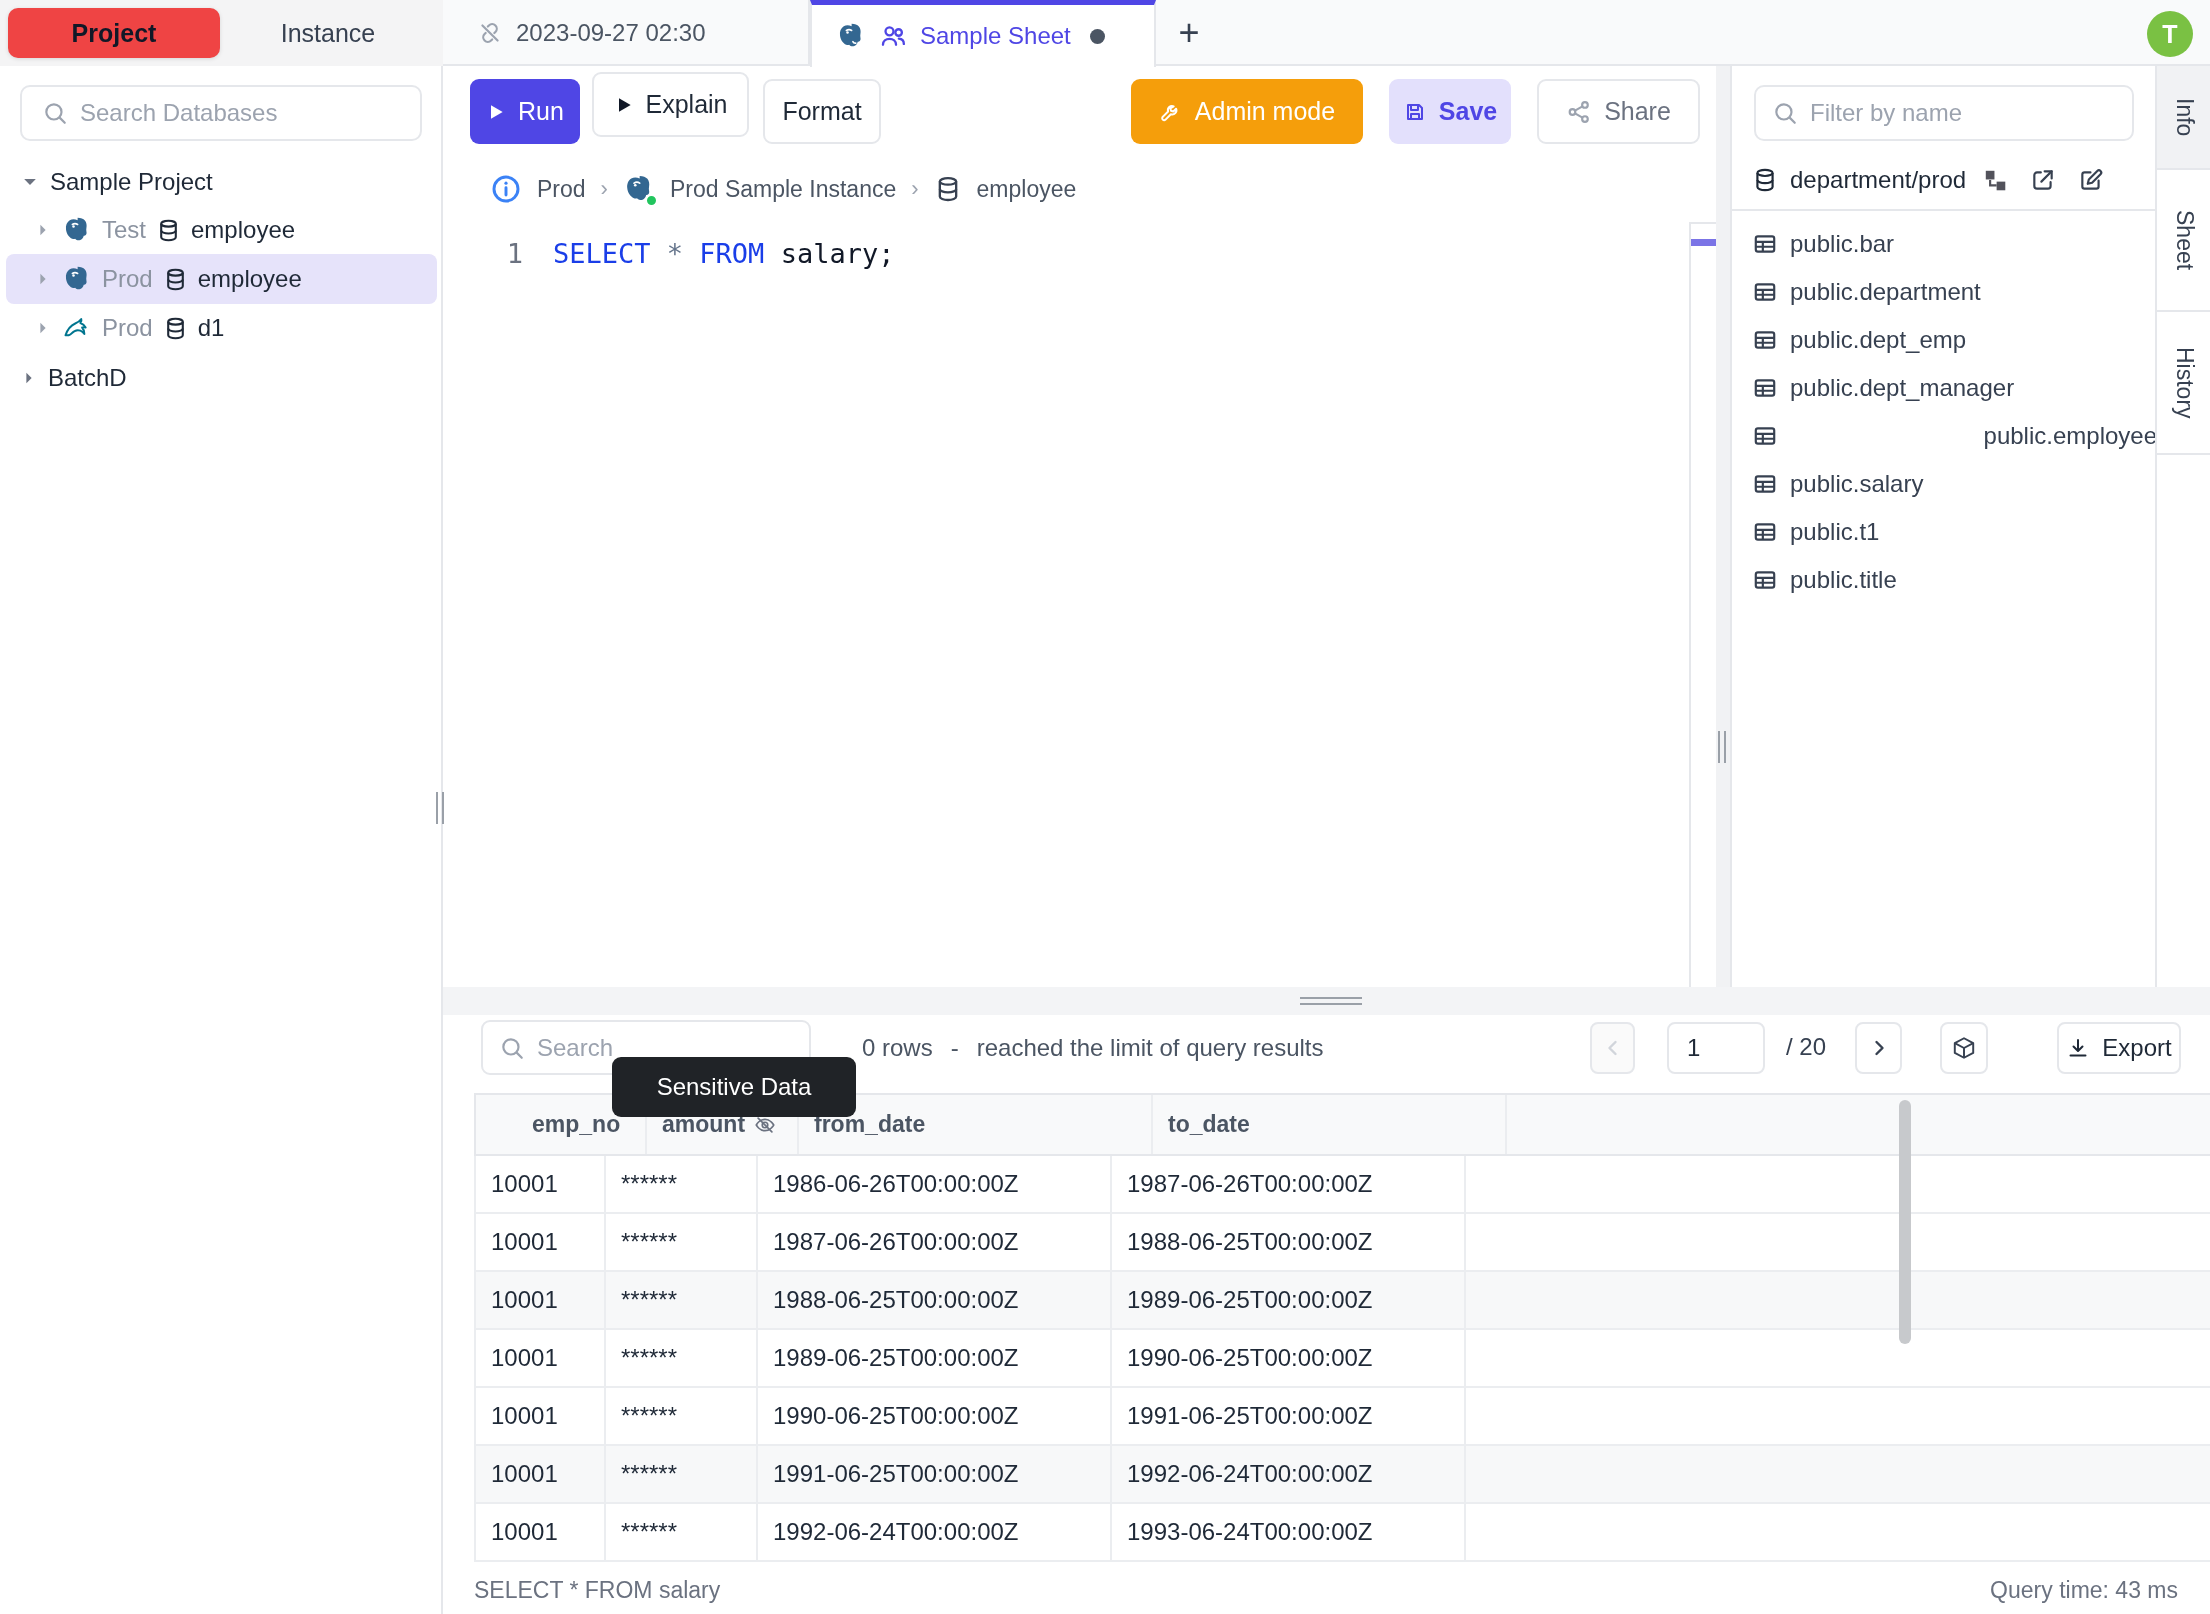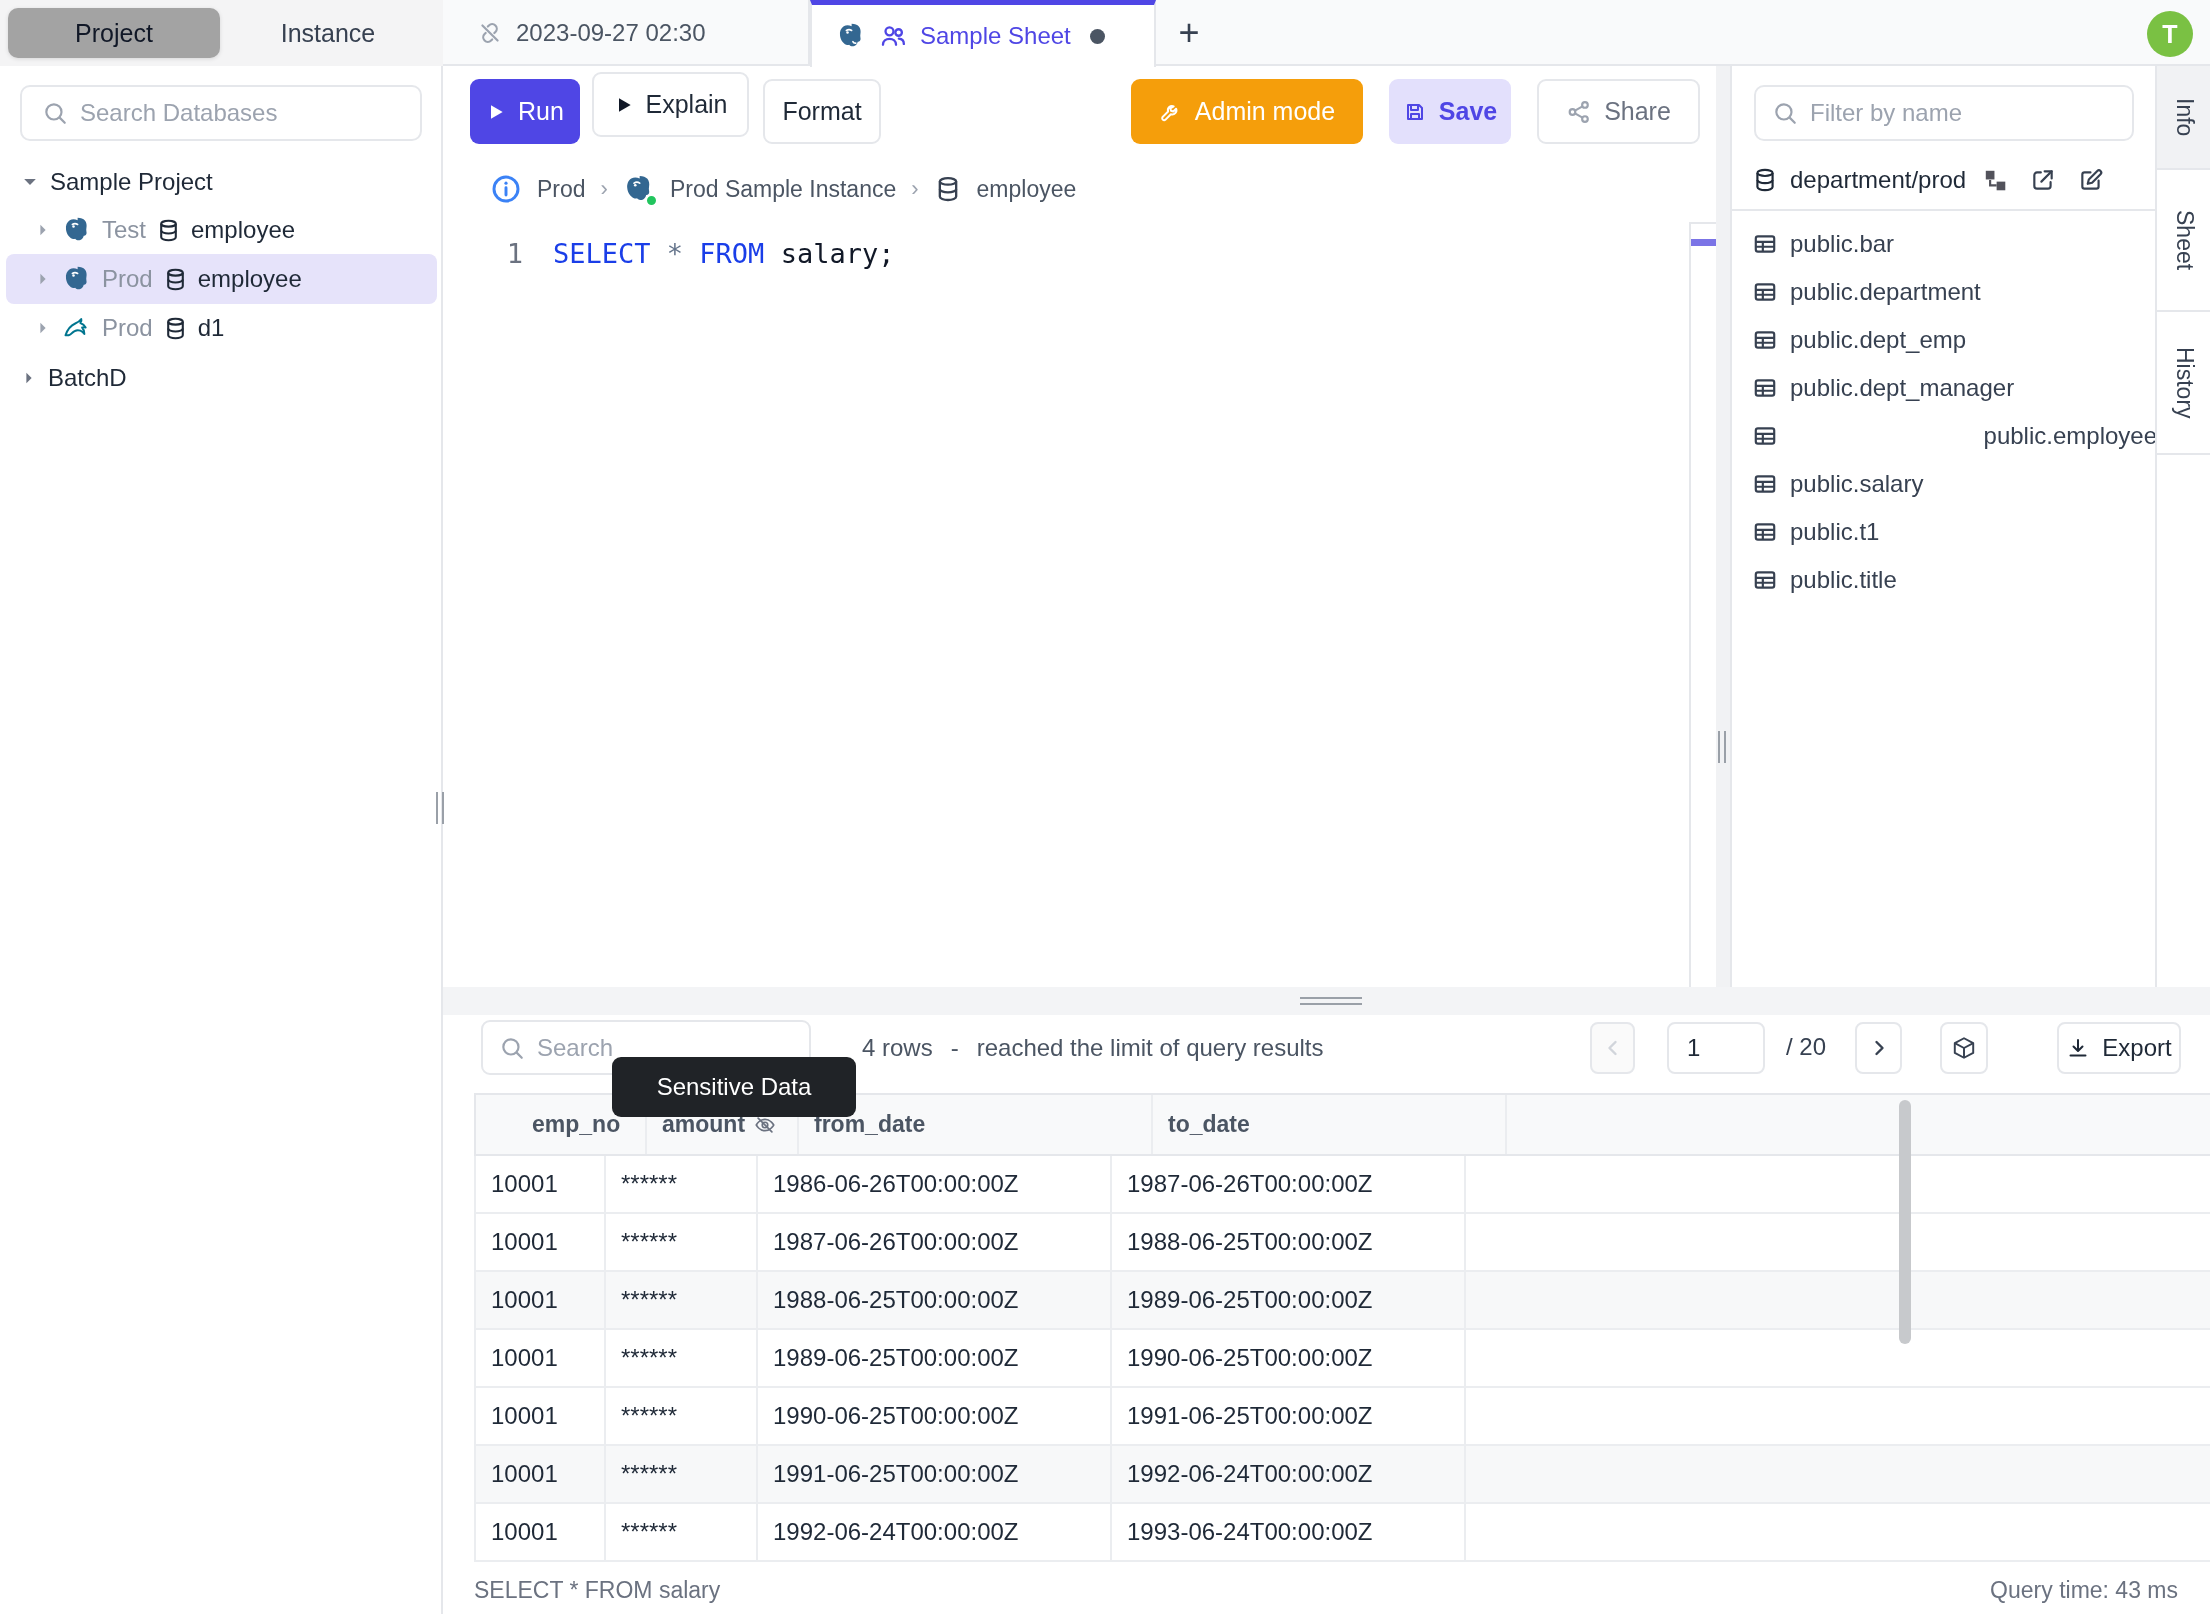--- a/index.html
+++ b/index.html
@@ -94,21 +94,21 @@
           border-left:2px solid #ebedf0; border-bottom:2px solid #ebedf0; background:#fff; }
   .grow:nth-of-type(3n) { background:#f7f8f9; }
   #status { left:0; top:551px; width:1767px; height:48px; display:flex; align-items:center;
             justify-content:space-between; padding:0 32px 0 31px; font-size:23px; color:#6b7280; }
   #vscroll { left:1456px; top:85px; width:12px; height:244px; background:#c7c9cc; border-radius:6px; }
 </style>
 </head>
 <body>
 
 <div class="abs" id="seg-area">
-  <div class="abs seg-tab" style="left:8px;background:#a3a3a3;font-weight:400;color:#111827;box-shadow:0 1px 4px rgba(0,0,0,.12);">Project</div>
+  <div class="abs seg-tab" style="left:8px;background:#ef4444;font-weight:700;color:#111827;box-shadow:0 1px 4px rgba(0,0,0,.12);">Project</div>
   <div class="abs seg-tab" style="left:222px;color:#374151;">Instance</div>
 </div>
 
 <div class="abs" id="tabstrip">
   <div class="abs ed-tab" id="ed-tab-1">
     <span class="ico">
       <svg width="26" height="26" viewBox="0 0 24 24" fill="none" stroke="#9ca3af" stroke-width="2" stroke-linecap="round">
         <path d="M10 6l1-1a4 4 0 0 1 6 6l-1 1"></path>
           <path d="M14 18l-1 1a4 4 0 0 1-6-6l1-1"></path>
           <path d="M5 5l14 14"></path>
@@ -477,21 +477,21 @@
     <span class="ico">
       <svg width="26" height="26" viewBox="0 0 24 24" fill="none" stroke="#9ca3af" stroke-width="2" stroke-linecap="round">
         <circle cx="11" cy="11" r="7"></circle>
           <path d="M16.5 16.5 21 21"></path>
       </svg>
     </span>
     <input type="text" placeholder="Search" style="">
   </div>
 
   <div class="abs flex" style="left:419px;top:17px;height:32px;gap:18px;font-size:24px;color:#4b5563;">
-    <span>4 rows</span>
+    <span>0 rows</span>
     <span>-</span>
     <span>reached the limit of query results</span>
   </div>
 
   <div class="abs pg-btn" style="left:1147px;top:7px;width:45px;background:#fafafa;">
     <span class="ico">
       <svg width="24" height="24" viewBox="0 0 24 24" fill="none" stroke="#d1d5db" stroke-width="2.4" stroke-linecap="round" stroke-linejoin="round">
           <path d="M14.5 6l-6 6 6 6"></path>
         </svg>
     </span>

